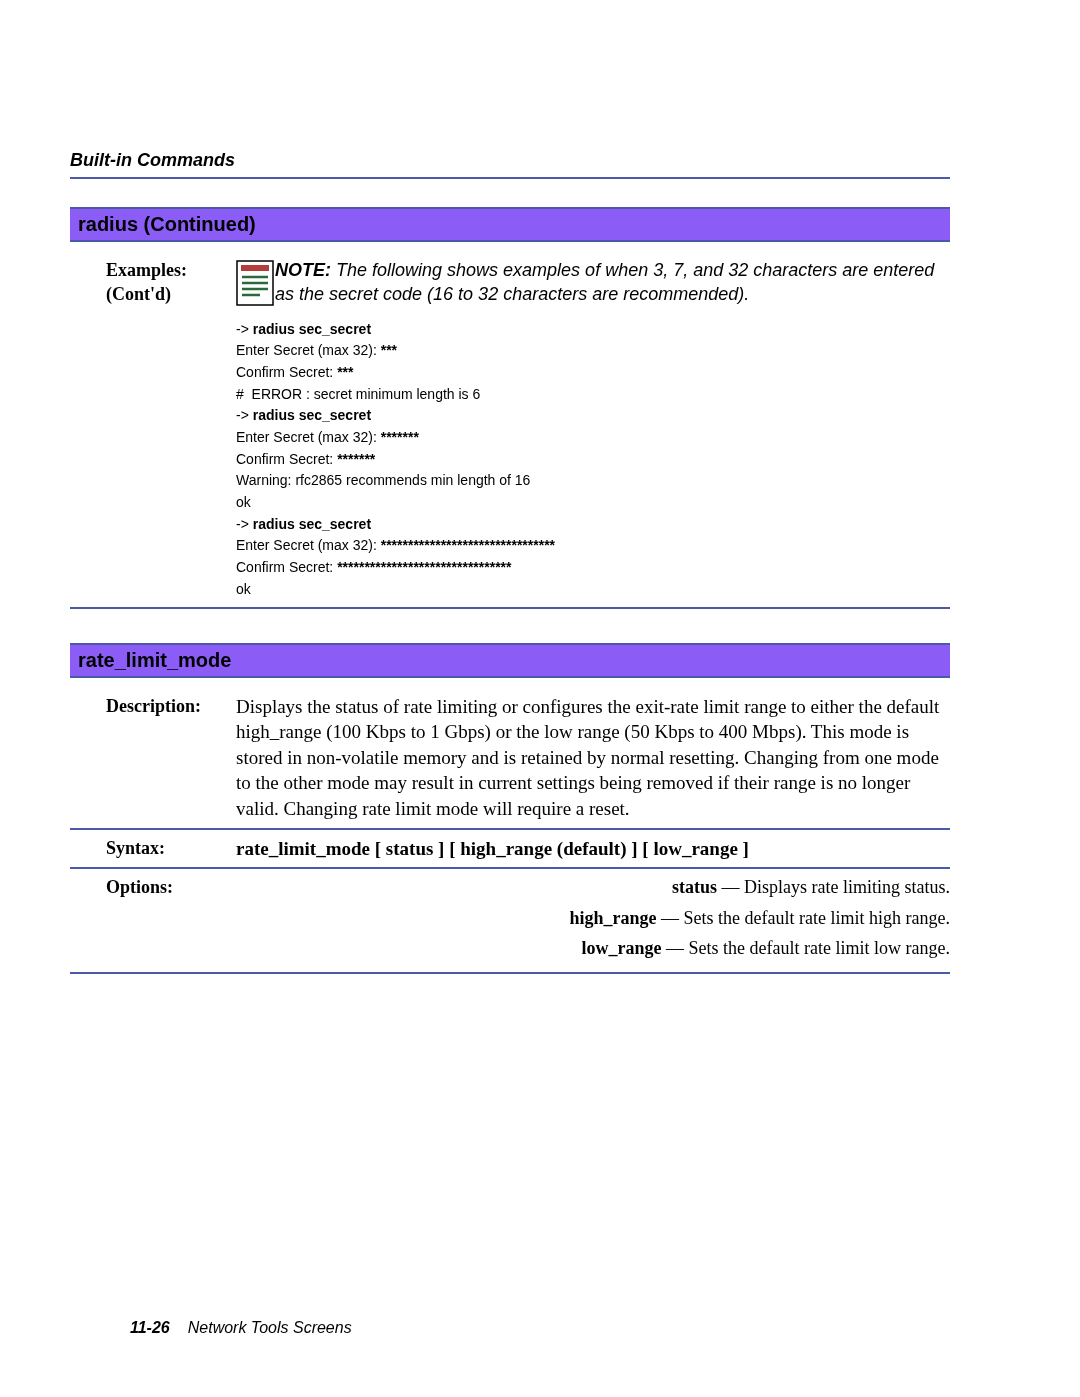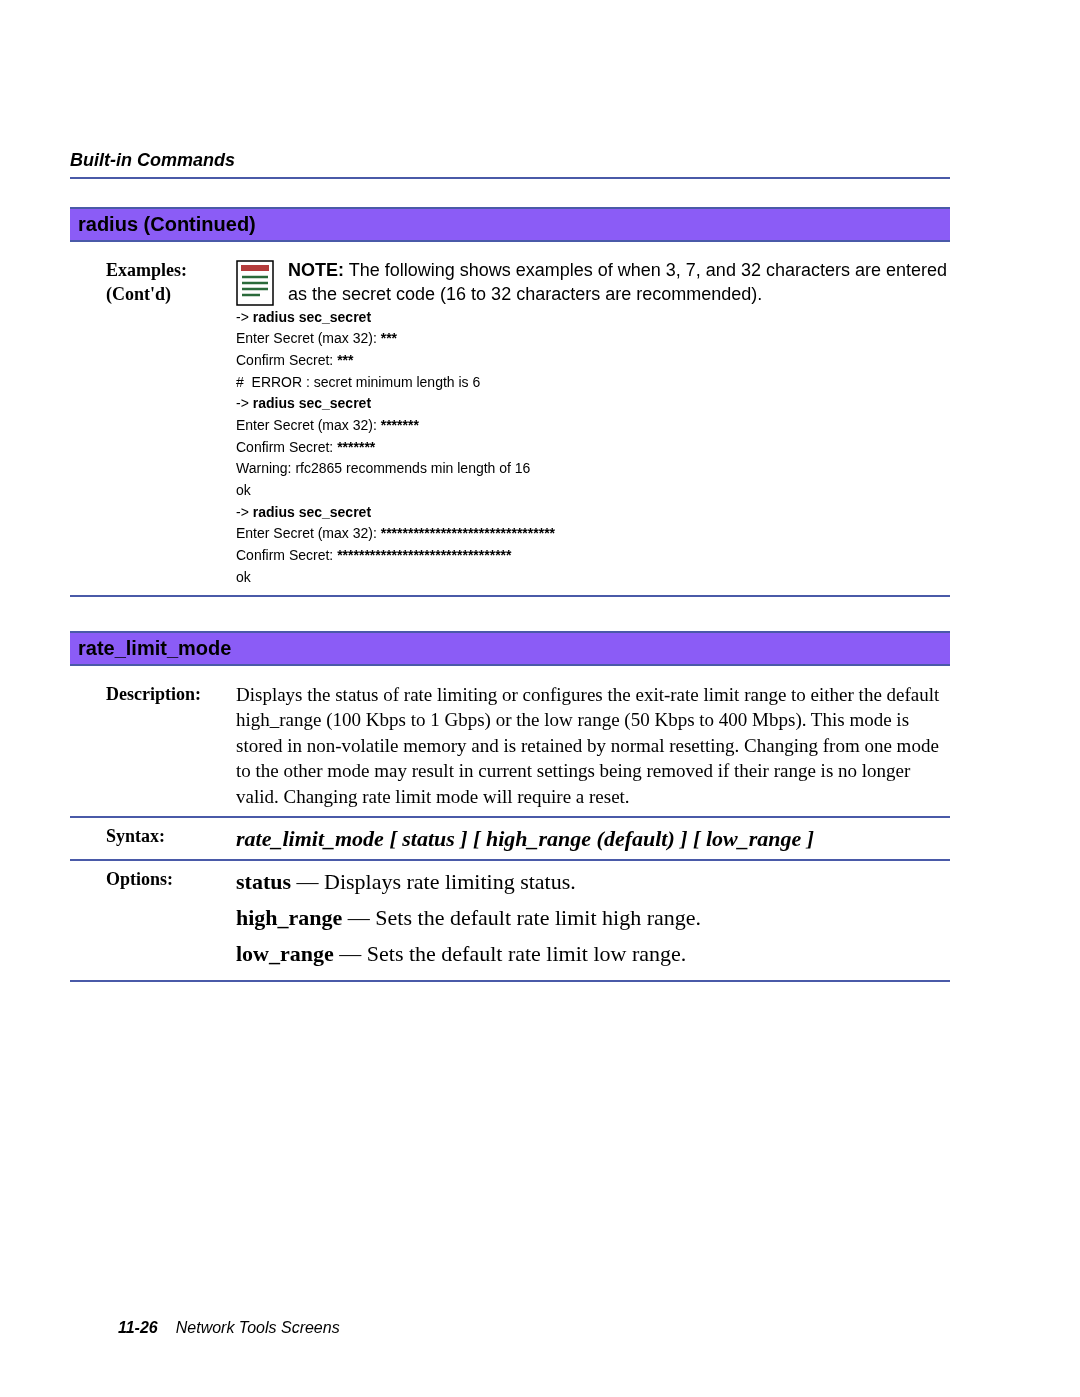--- a/index.html
+++ b/index.html
@@ -55,45 +55,46 @@
     font-size: 19px;
     line-height: 1.35;
   }
   .divider {
     height: 2px;
     background: #4a5aa8;
   }
   .note-block {
     display: flex;
     align-items: flex-start;
-    gap: 14px;
-    margin-bottom: 0;
+    gap: 1px;
+    margin-bottom: 12px;
     font-family: Arial, Helvetica, sans-serif;
     font-size: 18px;
     line-height: 1.35;
+    font-style: italic;
   }
   .note-icon {
     width: 38px;
     height: 46px;
     flex: 0 0 38px;
     margin-top: 2px;
   }
   .codeblock {
     font-family: Liberation Sans, sans-serif;
     font-size: 14px;
     line-height: 1.55;
     white-space: pre;
   }
   .mono-b { font-weight: bold; }
-  .opt-line { margin-bottom: 6px; font-size: 22px; }
+  .opt-line { margin-bottom: 6px; font-size: 18px; text-align: right; }
   .opt-line .k { font-weight: bold; }
-  .syntax-line { font-weight: bold; font-size: 22px; font-style: italic; }
+  .syntax-line { font-weight: bold; font-size: 19px; }
   .footer {
     position: absolute;
-    left: 118px;
+    left: 130px;
     bottom: 60px;
     font-family: Arial, Helvetica, sans-serif;
     font-size: 16px;
     font-style: italic;
   }
   .footer .pg {
     font-weight: bold;
     margin-right: 18px;
   }
 </style>

